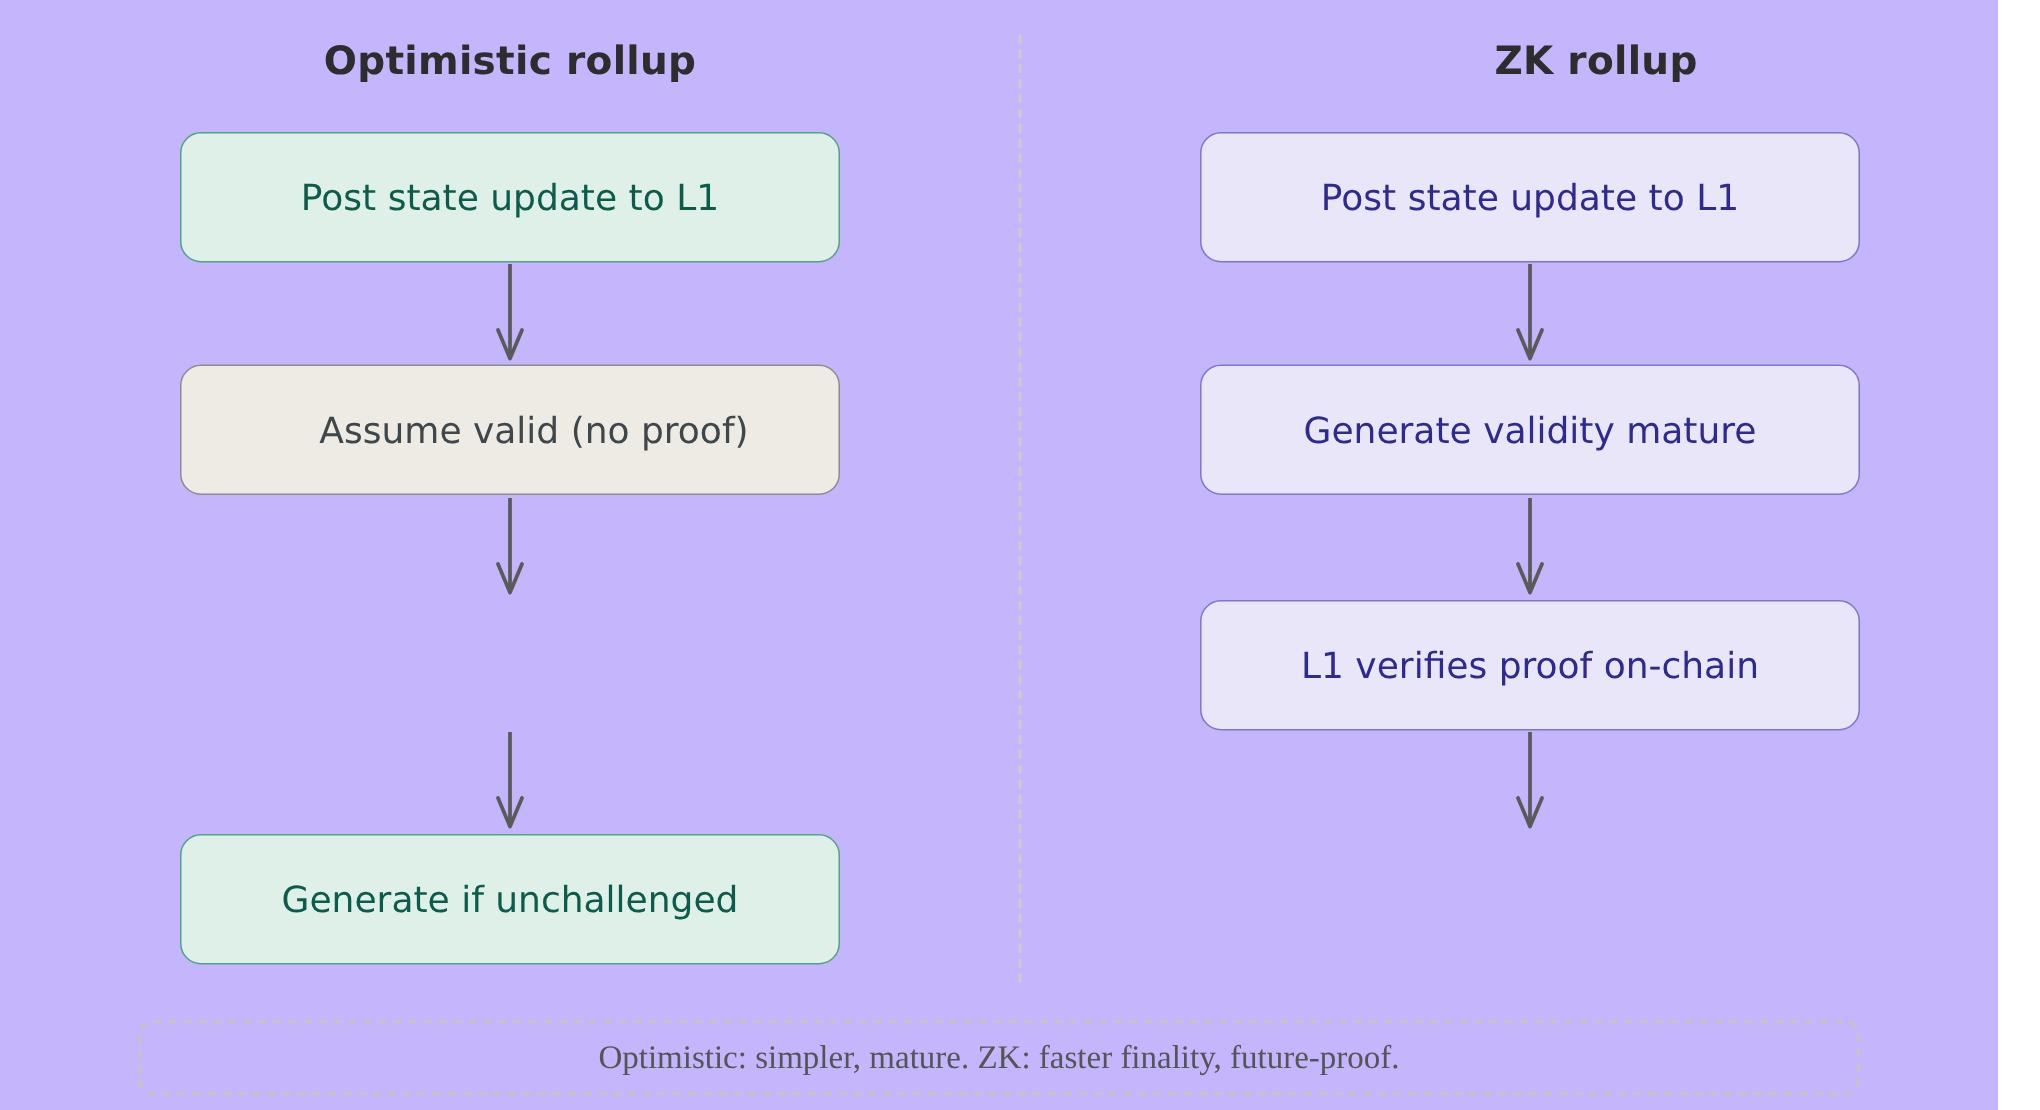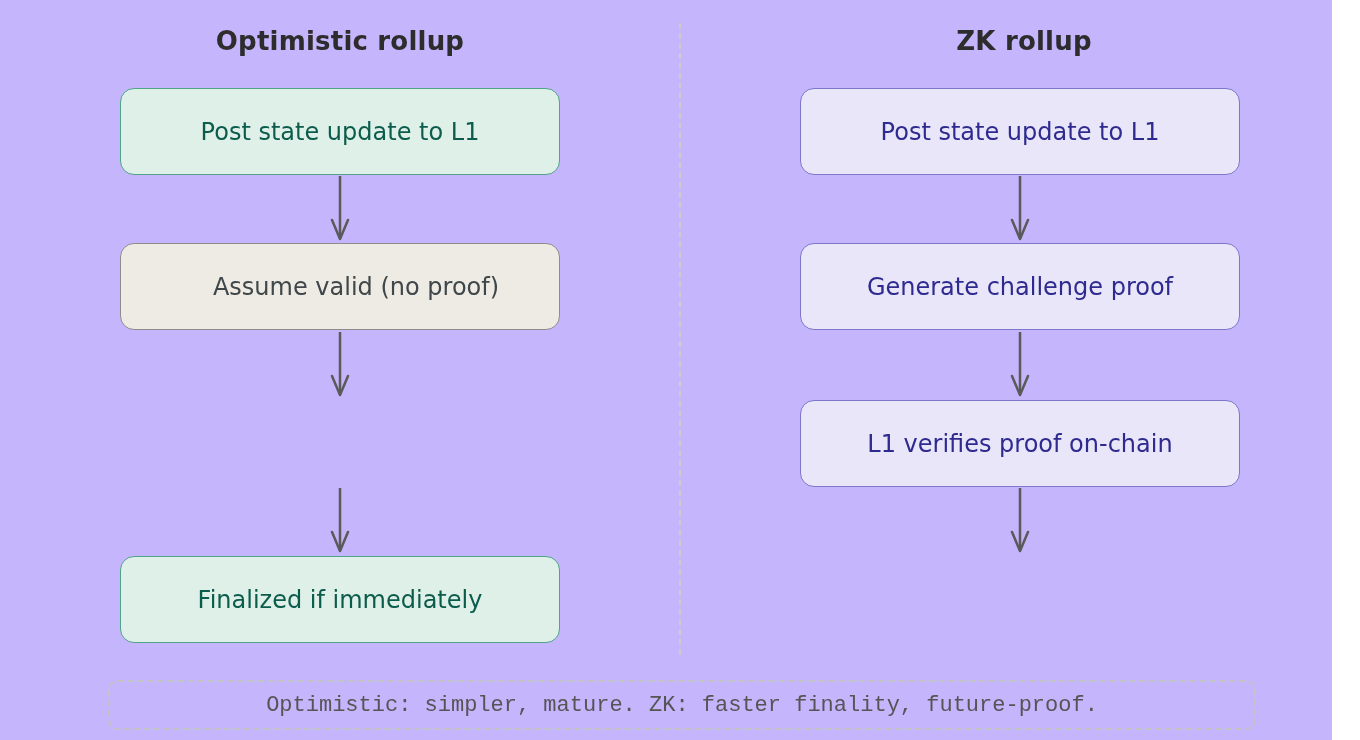--- a/index.html
+++ b/index.html
@@ -35,21 +35,21 @@
     justify-content: center;
     font-size: 24px;
     font-weight: normal;
     text-align: center;
   }
 
   
   .c0 { left: 120px; }
   .c1 { left: 800px; }
   .col-title.c0 { left: 120px; }
-  .col-title.c1 { left: 804px; }
+  .col-title.c1 { left: 844px; }
 
   
   .r0 { top: 88px; }
   .r1 { top: 243px; }
   .r2 { top: 400px; }
   .r3 { top: 556px; }
 
   .arrow {
     position: absolute;
     width: 30px;
@@ -72,49 +72,49 @@
     position: absolute;
     left: 679px;
     top: 23px;
     height: 632px;
     width: 0;
     border-left: 2px dashed #cccccc;
   }
 
   .note {
     position: absolute;
-    left: 108px;
+    left: 92px;
     top: 680px;
     width: 1148px;
     height: 50px;
     box-sizing: border-box;
     border: 2px dashed #c4c4c4;
     border-radius: 10px;
     display: flex;
     align-items: center;
     justify-content: center;
-    font-family: Liberation Mono, monospace;
+    font-family: Liberation Serif, serif;
     font-size: 22px;
     color: #555555;
   }
 </style>
 </head>
 <body>
 
 <div class="canvas">
 
   <div class="col-title c0">Optimistic rollup</div>
   <div class="col-title c1">ZK rollup</div>
 
   <div class="node c0 r0" style="background: rgb(222, 240, 232); border-color: rgb(79, 163, 136); color: rgb(12, 92, 76);">Post state update to L1</div>
   <div class="node c0 r1" style="background: rgb(237, 235, 227); border-color: rgb(140, 140, 140); color: rgb(64, 71, 74); padding-left: 32px;">Assume valid (no proof)</div>
-  <div class="node c0 r3" style="background: rgb(222, 240, 232); border-color: rgb(79, 163, 136); color: rgb(12, 92, 76);">Finalized if immediately</div>
+  <div class="node c0 r3" style="background: rgb(222, 240, 232); border-color: rgb(79, 163, 136); color: rgb(12, 92, 76);">Generate if unchallenged</div>
 
   <div class="node c1 r0" style="background: rgb(232, 230, 248); border-color: rgb(125, 118, 202); color: rgb(46, 42, 144);">Post state update to L1</div>
-  <div class="node c1 r1" style="background: rgb(232, 230, 248); border-color: rgb(125, 118, 202); color: rgb(46, 42, 144);">Generate challenge proof</div>
+  <div class="node c1 r1" style="background: rgb(232, 230, 248); border-color: rgb(125, 118, 202); color: rgb(46, 42, 144);">Generate validity mature</div>
   <div class="node c1 r2" style="background: rgb(232, 230, 248); border-color: rgb(125, 118, 202); color: rgb(46, 42, 144);">L1 verifies proof on-chain</div>
 
   <svg class="arrow c0 a0" viewBox="0 0 30 66">
     <line x1="15" y1="0" x2="15" y2="62"></line>
       <polyline points="7,44 15,63 23,44"></polyline>
   </svg>
   <svg class="arrow c0 a1" viewBox="0 0 30 66">
     <line x1="15" y1="0" x2="15" y2="62"></line>
       <polyline points="7,44 15,63 23,44"></polyline>
   </svg>

